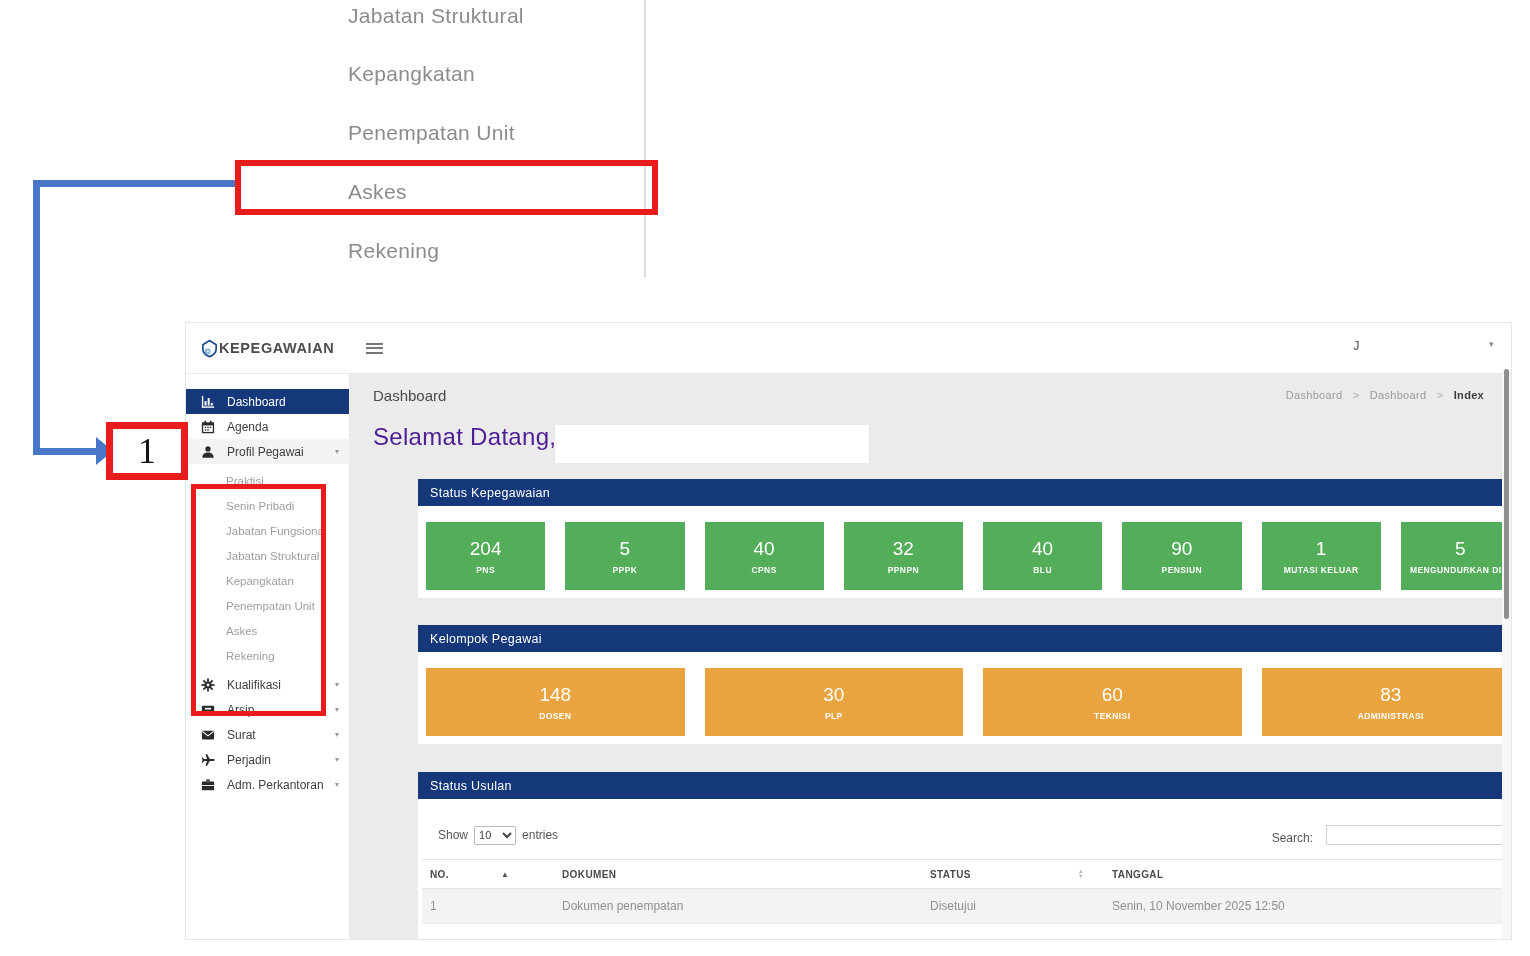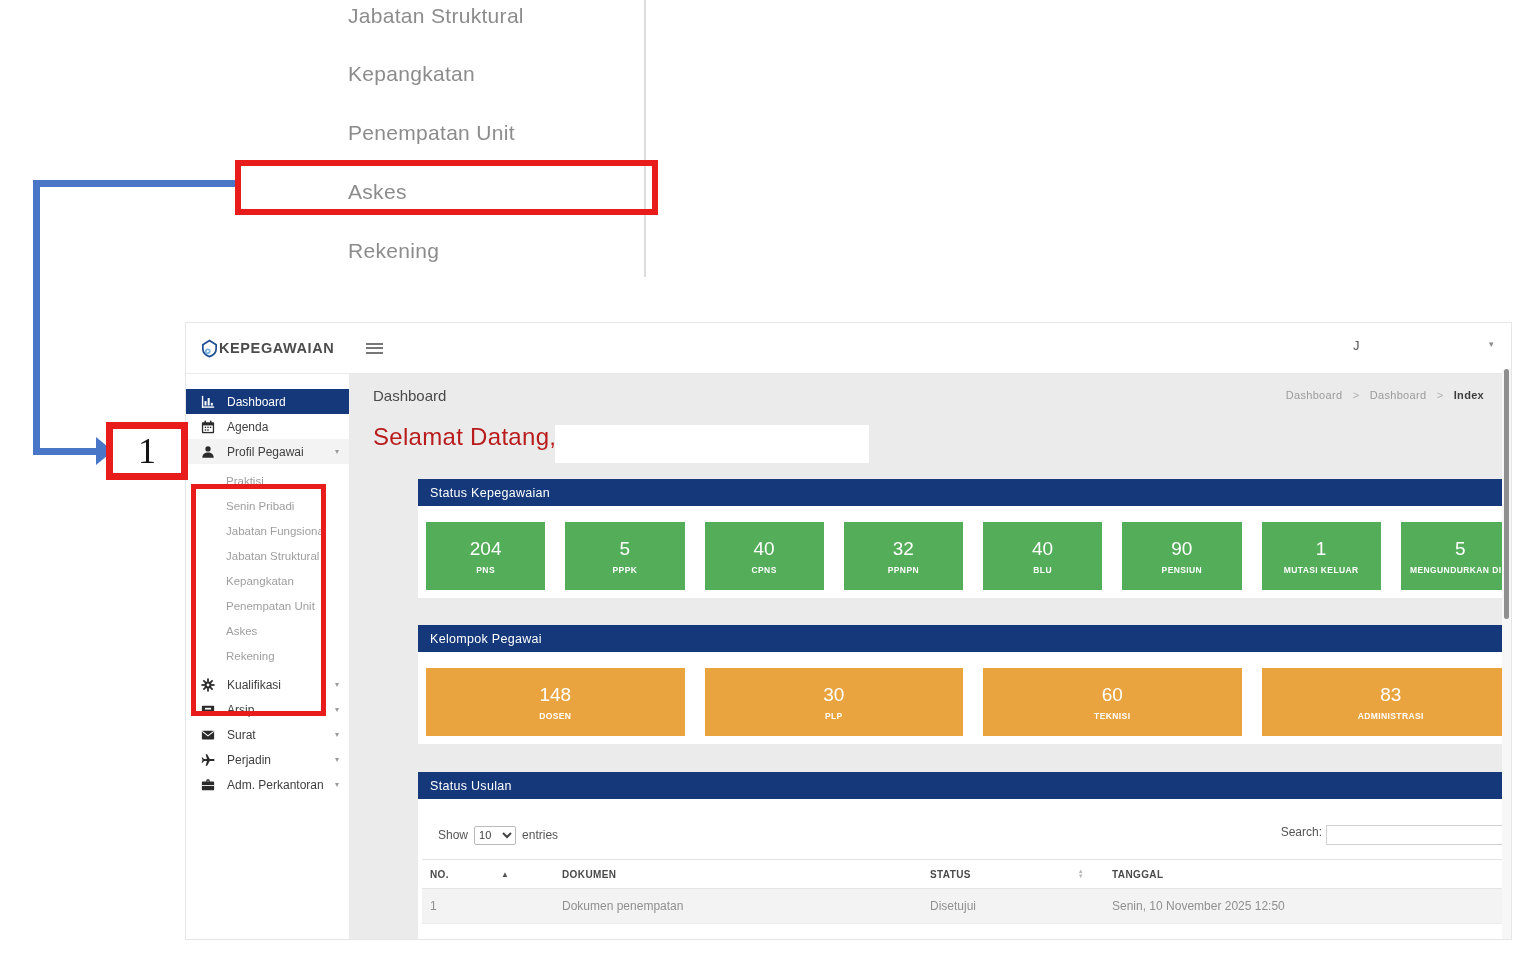--- a/index.html
+++ b/index.html
@@ -49,38 +49,38 @@
   .sub-item{height:25px;display:flex;align-items:center;padding-left:40px;font-size:11.5px;color:#9e9e9e;cursor:pointer;}
   .sidebar-redbox{position:absolute;left:5px;top:111px;width:135px;height:232px;border:5px solid #e91c1c;
                   box-sizing:border-box;z-index:6;pointer-events:none;}
 
   .content{position:relative;flex:1;}
   .page-title{position:absolute;left:24px;top:14px;font-size:15px;color:#4a4a4a;}
   .breadcrumb{position:absolute;right:27px;top:16px;font-size:11px;color:#9b9b9b;letter-spacing:.3px;}
   .breadcrumb .sep{margin:0 7px;color:#b0b0b0;}
   .breadcrumb .crumb{cursor:pointer;}
   .breadcrumb .current{color:#3d3d3d;font-weight:bold;}
-  .welcome{position:absolute;left:24px;top:50px;font-size:24px;color:#b91c1c;letter-spacing:.3px;}
+  .welcome{position:absolute;left:24px;top:50px;font-size:24px;color:#4c1d95;letter-spacing:.3px;}
   .redact{position:absolute;left:206px;top:52px;width:314px;height:38px;background:#fff;}
 
   .panel{position:absolute;left:27px;width:1110px;padding-left:42px;}
   .panel-header{height:27px;background:#14387a;color:#fff;font-size:12.5px;display:flex;align-items:center;
                 padding-left:12px;letter-spacing:.3px;}
   .panel-cards{background:#fff;padding:16px 8px 8px;display:flex;gap:20px;}
   .stat-card{flex:1;height:68px;display:flex;flex-direction:column;align-items:center;justify-content:center;color:#fff;}
   .green .stat-card{background:#53ad59;}
   .orange .stat-card{background:#e9a440;}
   .stat-value{font-size:19px;}
   .stat-label{font-size:8.5px;font-weight:bold;letter-spacing:.4px;margin-top:5px;}
   .p1{top:106px;} .p2{top:252px;} .p3{top:399px;}
   .panel-table-body{background:#fff;height:141px;box-sizing:border-box;overflow:hidden;}
   .controls{display:flex;align-items:center;margin:0 20px;padding-top:26px;font-size:12px;color:#555;}
   .entries-select{width:42px;height:19px;font-size:11px;margin:0 6px;border:1px solid #b9b9b9;border-radius:2px;
                   background:#fff;color:#444;}
-  .search-wrap{margin-left:auto;display:flex;align-items:flex-start;gap:4px;}
+  .search-wrap{margin-left:auto;display:flex;align-items:flex-end;gap:13px;}
   .search-input{width:182px;height:20px;border:1px solid #d0d0d0;background:#fff;box-sizing:border-box;}
   .tbl{margin:14px 4px 0;}
   .tbl-head{display:flex;align-items:center;height:28px;border-top:1px solid #e3e3e3;border-bottom:1px solid #e3e3e3;
             font-size:10px;font-weight:bold;color:#4a4a4a;letter-spacing:.4px;}
   .tbl-row{display:flex;align-items:center;height:34px;background:#f3f3f3;border-bottom:1px solid #ececec;
            font-size:12px;color:#909090;}
   .c1{width:140px;padding-left:8px;box-sizing:border-box;display:flex;align-items:center;}
   .c2{width:368px;} .c3{width:182px;display:flex;align-items:center;} .c4{flex:1;}
   .sort-asc{margin-left:52px;font-size:8px;color:#555;}
   .sort-both{margin-left:auto;margin-right:28px;display:flex;flex-direction:column;font-size:6px;line-height:5px;color:#b8b8b8;}

